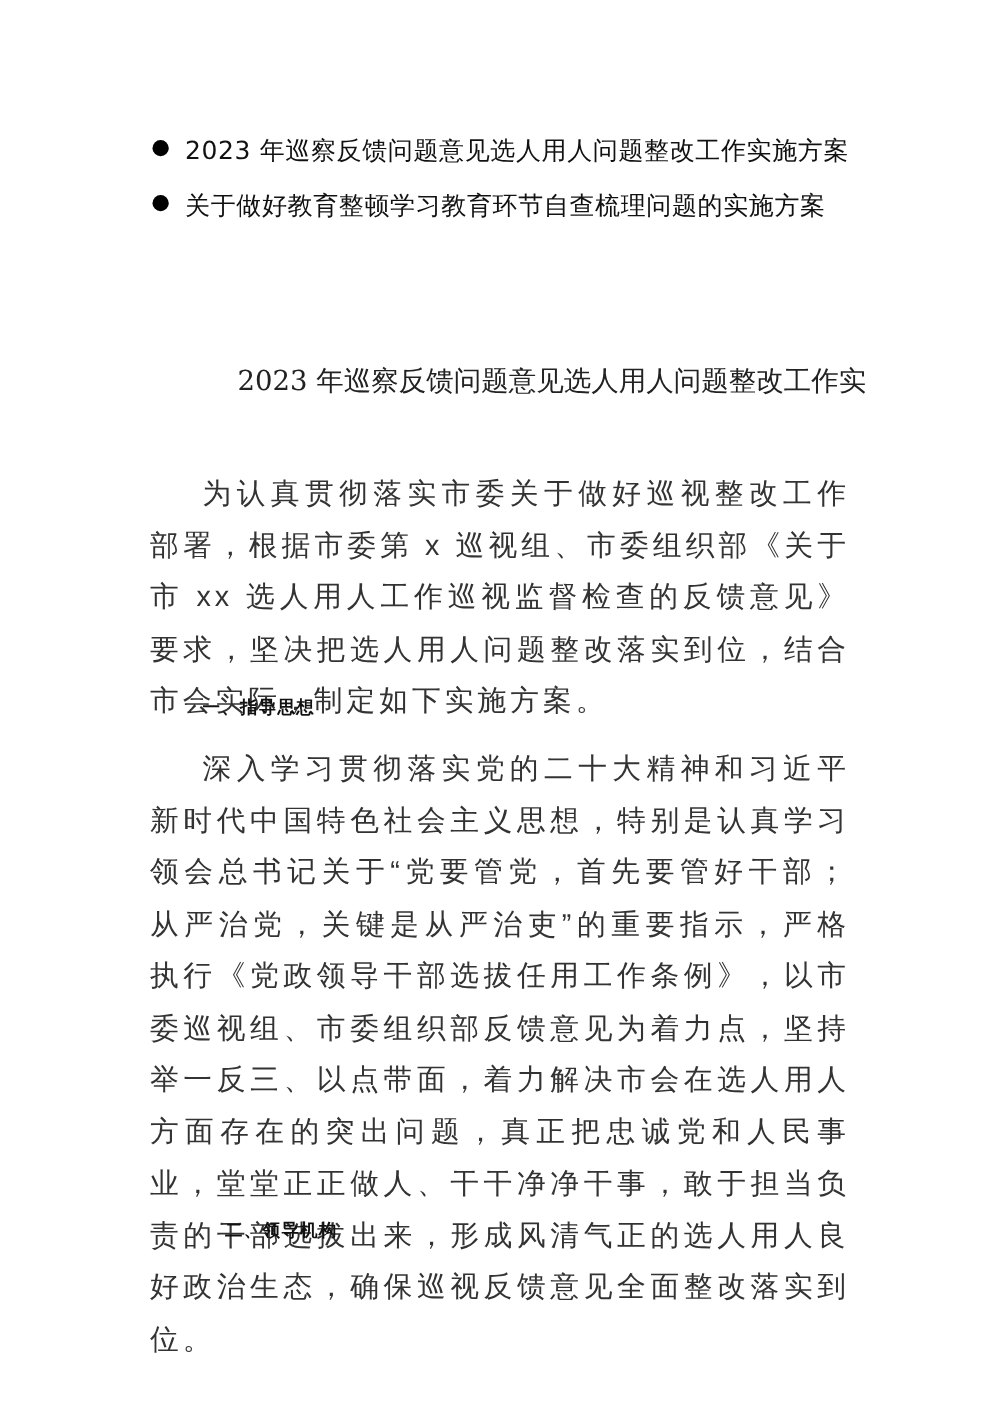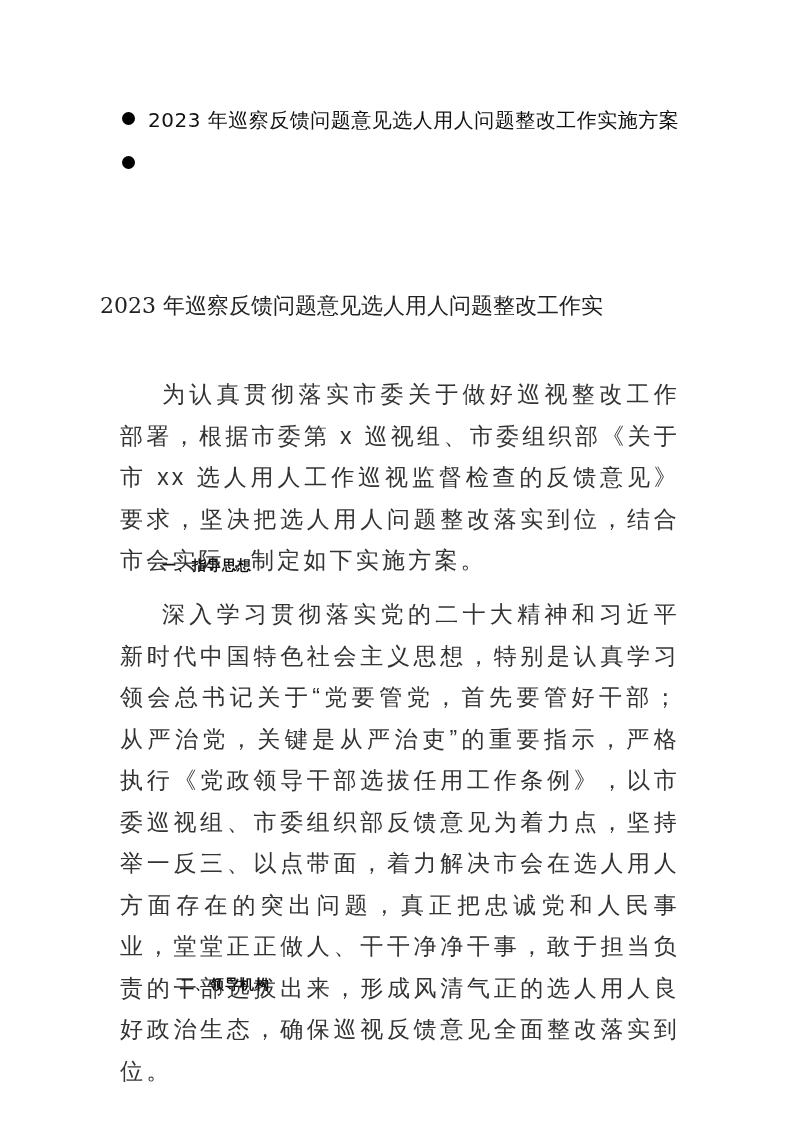--- a/index.html
+++ b/index.html
@@ -1,37 +1,38 @@
 <!DOCTYPE html>
 <html><head>
 <meta charset="utf-8">
 <style>
   html, body { margin: 0; padding: 0; background: #ffffff; }
   body { width: 793px; height: 1122px; position: relative; overflow: hidden; color: #111; }
   .page { position: absolute; left: 0; top: 0; width: 793px; height: 1122px; border-radius: 26px; }
   .toc { position: absolute; left: 120px; top: 98px; width: 570px; }
   .toc-item { position: relative; padding-left: 28px; font-family: "DejaVu Sans", "Liberation Sans", sans-serif; font-size: 20px; line-height: 44px; letter-spacing: 0.5px; }
   .toc-item .bullet { position: absolute; left: 2px; top: 14px; width: 13px; height: 13px; border-radius: 50%; background: #000; }
-  .doc-title { position: absolute; left: 100px; top: 285px; width: 593px; text-align: left; font-family: "DejaVu Serif", "Liberation Serif", serif; font-size: 22px; line-height: 42px; color: #222; }
+  .doc-title { position: absolute; left: 100px; top: 285px; width: 593px; text-align: right; font-family: "DejaVu Serif", "Liberation Serif", serif; font-size: 22px; line-height: 42px; color: #222; }
   .body-text { position: absolute; left: 120px; width: 560px; font-family: Liberation Sans, sans-serif; font-size: 23px; line-height: 41.5px; letter-spacing: 3.2px; color: #333; text-align: justify; }
   .indent { text-indent: 42px; }
   .section-heading { position: absolute; left: 162px; font-family: "DejaVu Sans", "Liberation Sans", sans-serif; font-size: 14px; font-weight: bold; color: #111; letter-spacing: 1px; }
 </style>
 </head>
 <body>
 
 <div class="page">
 
   <div class="toc">
     <div class="toc-item">
       <span class="bullet"></span>
       <span>2023 年巡察反馈问题意见选人用人问题整改工作实施方案</span>
     </div>
     <div class="toc-item">
       <span class="bullet"></span>
+      <span>关于做好教育整顿学习教育环节自查梳理问题的实施方案</span>
     </div>
   </div>
 
   <div class="doc-title">
     <div>2023 年巡察反馈问题意见选人用人问题整改工作实</div>
   </div>
 
   <p class="body-text indent" style="top:374px; margin:0;">为认真贯彻落实市委关于做好巡视整改工作部署，根据市委第 x 巡视组、市委组织部《关于市 xx 选人用人工作巡视监督检查的反馈意见》要求，坚决把选人用人问题整改落实到位，结合市会实际，制定如下实施方案。</p>
 
   <div class="section-heading" style="top:557px;">一、指导思想</div>

